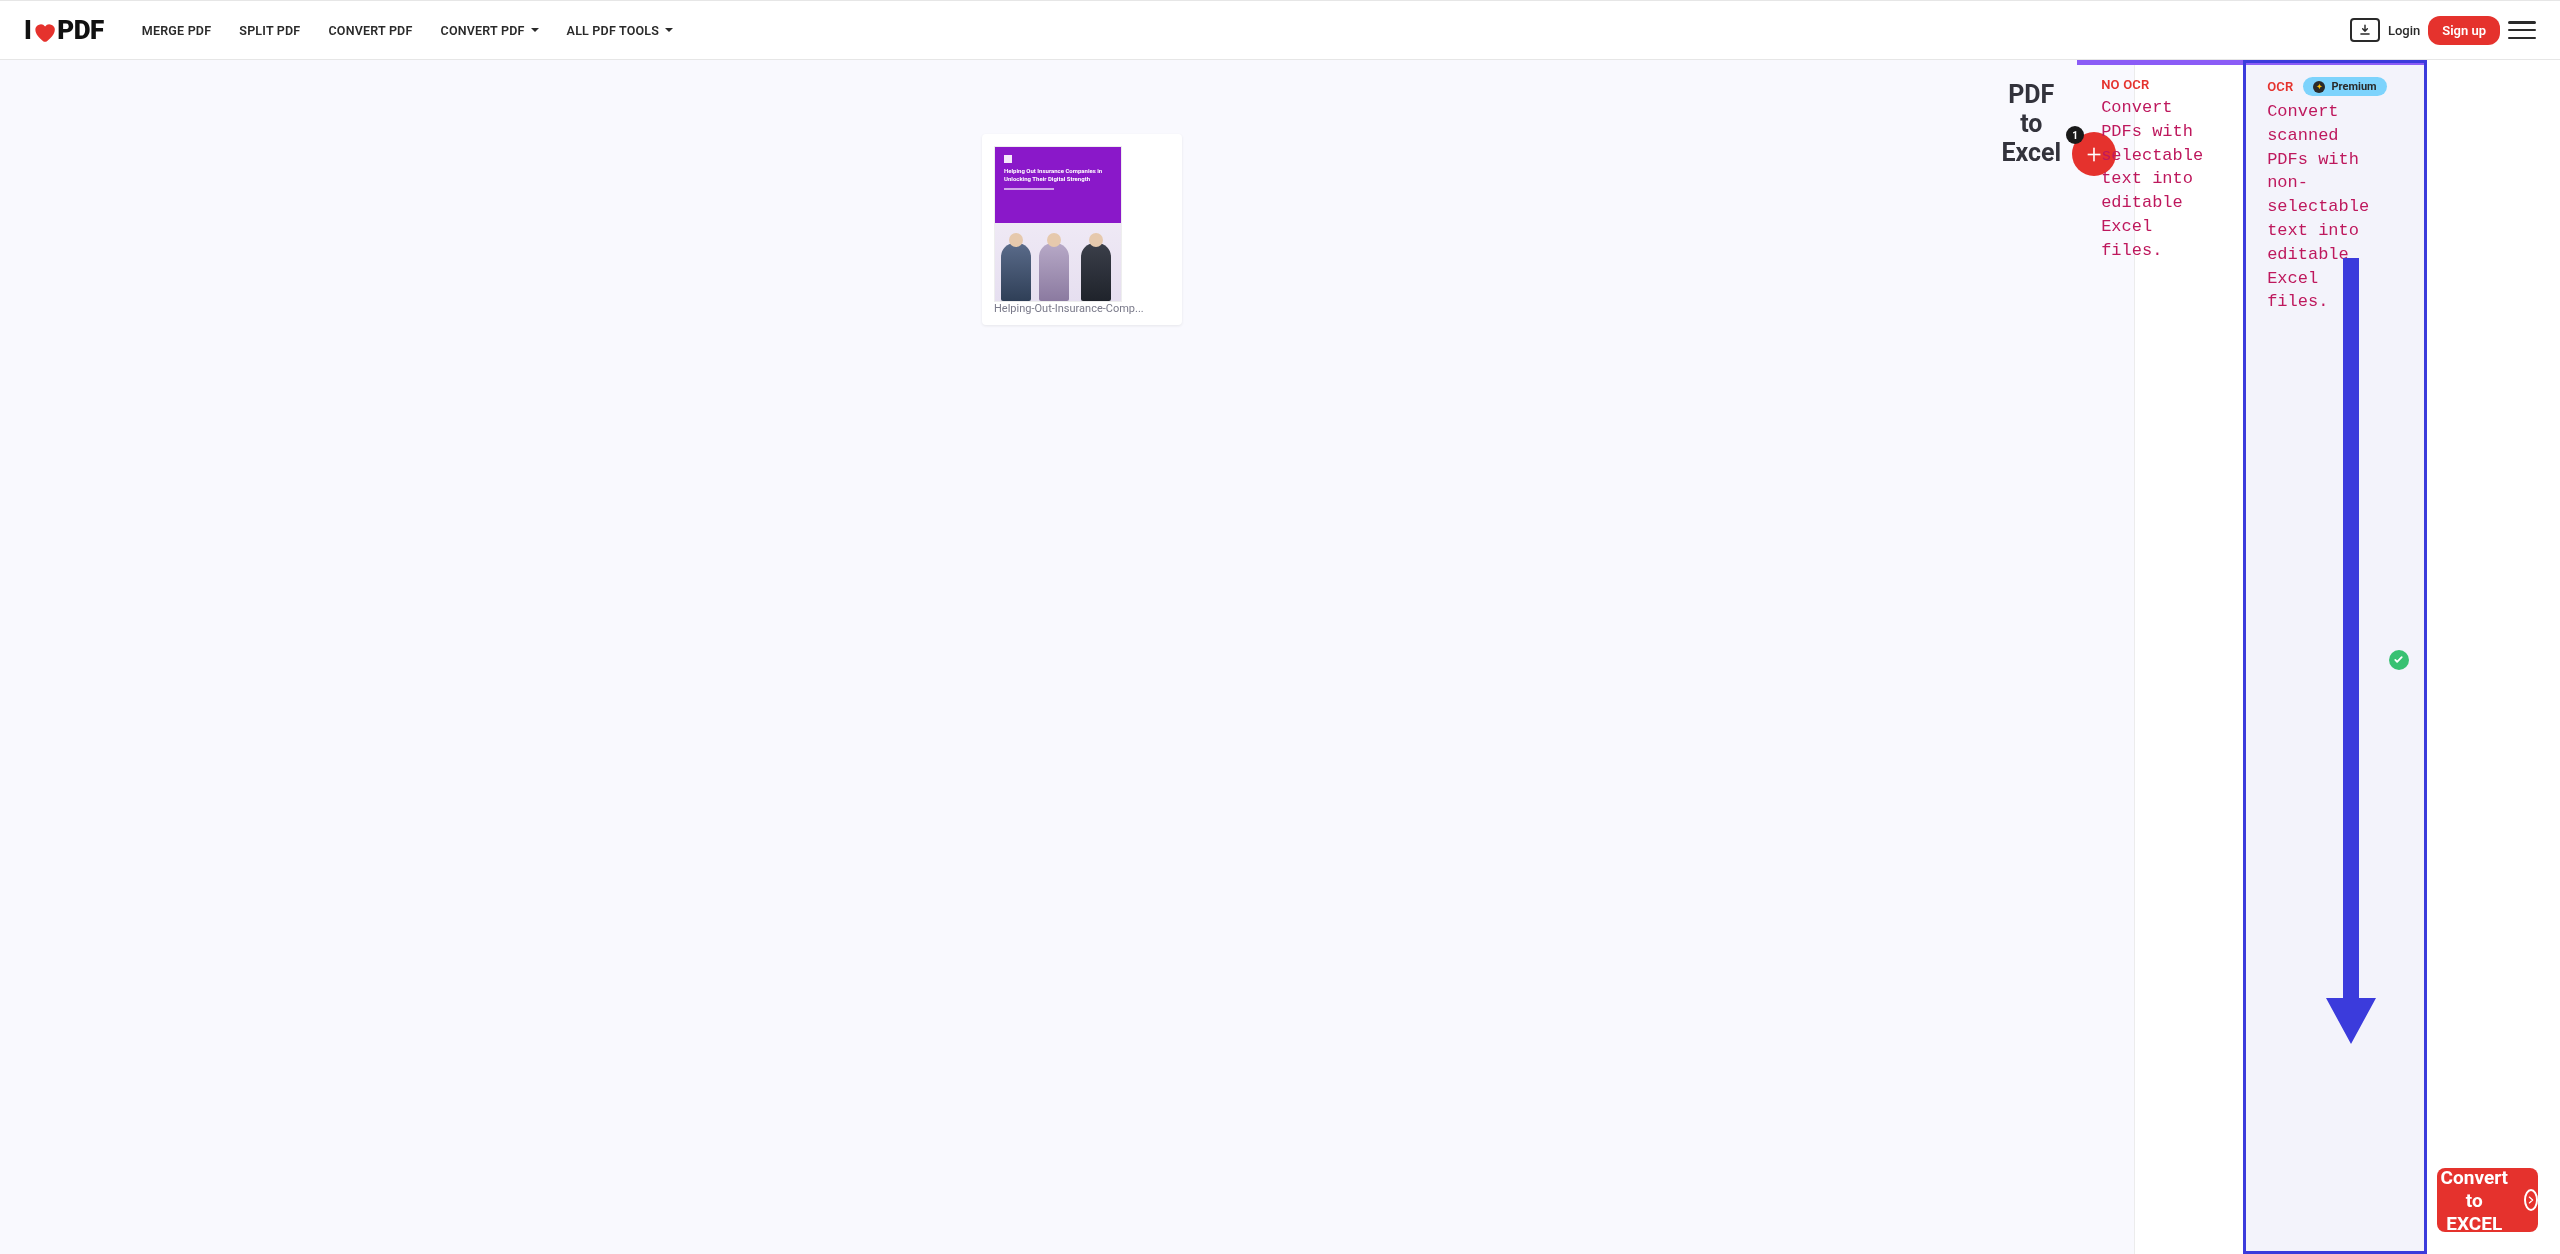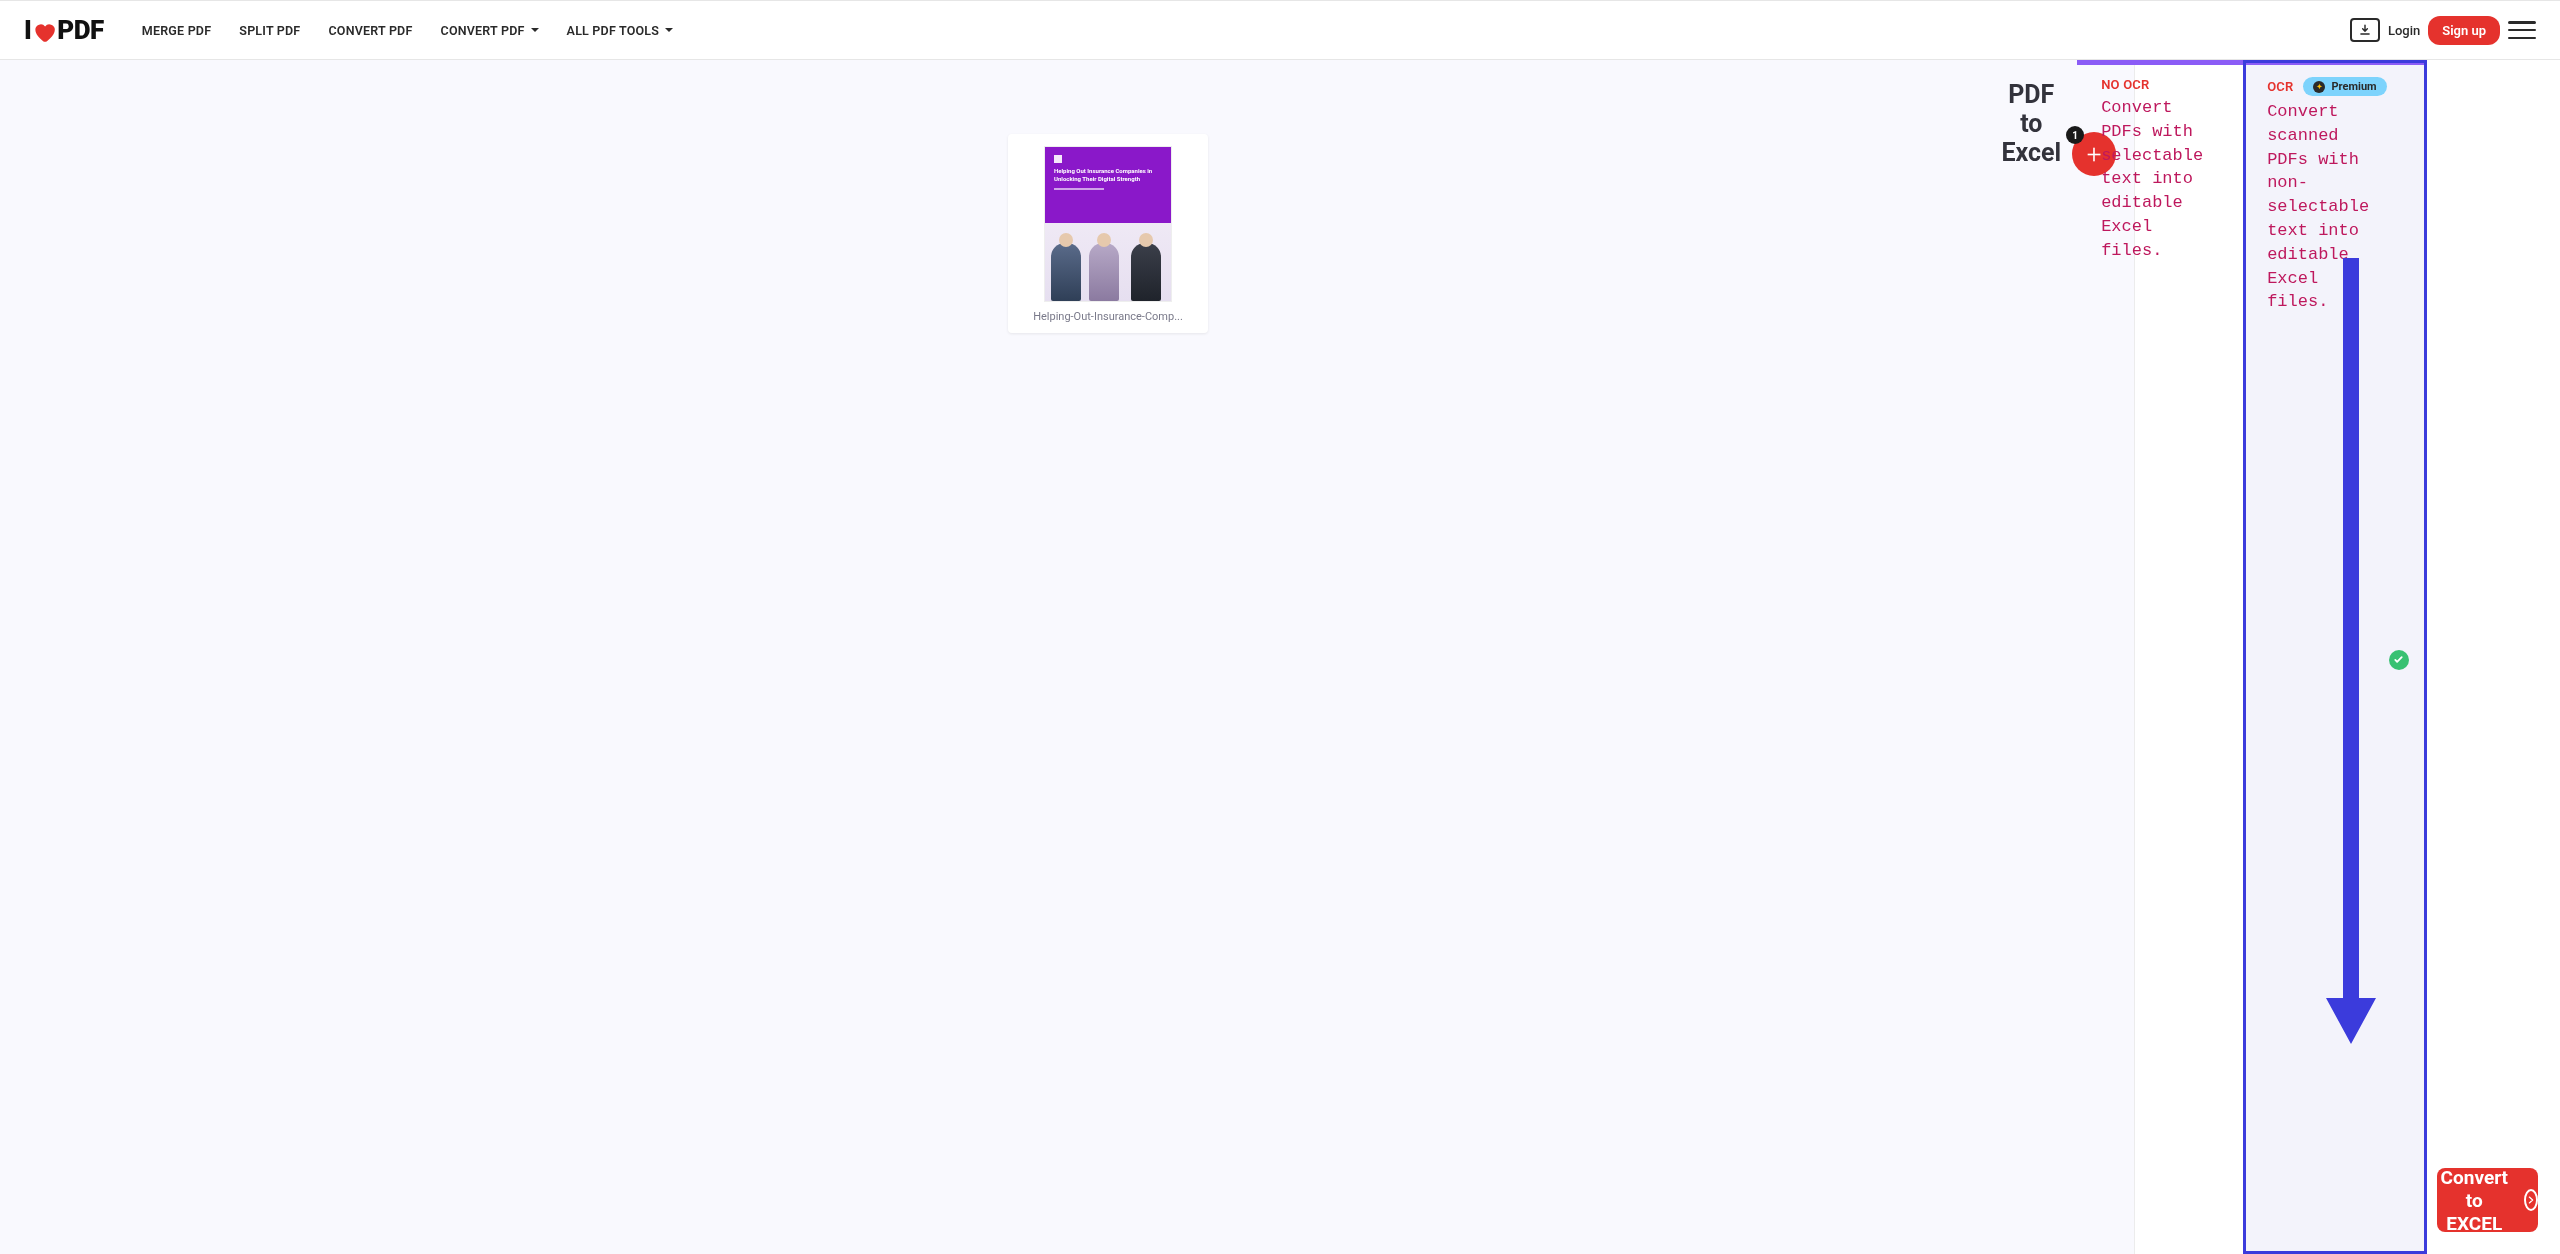--- a/index.html
+++ b/index.html
@@ -61,28 +61,27 @@
 .menu-btn { width: 28px; height: 22px; display:flex; flex-direction:column; justify-content:space-between; cursor:pointer; padding:2px 0; }
 .menu-btn span { display:block; height: 2.5px; background:#2a2a2a; border-radius: 2px; }
 
 
 .workspace { flex: 1; display: flex; position: relative; min-height: 0; }
 .canvas { flex: 1; position: relative; background: #f9f9fe; }
 
 
 .file-card {
   position: absolute;
-  left: 1008px; top: 74px;
+  left: 982px; top: 74px;
   width: 200px;
   background: #fff;
   border-radius: 4px;
   box-shadow: 0 1px 3px rgba(0,0,0,0.08);
   padding: 12px 12px 10px 12px;
-  display: flex; flex-direction: column; align-items: center;
-  gap: 8px;
+  display: flex; flex-direction: column; 
 }
 .file-thumb {
   width: 128px; height: 156px;
   background: #fff;
   border: 1px solid #eee;
   display:flex; flex-direction:column;
   overflow:hidden;
 }
 .thumb-hero {
   background: #8a18c9;

